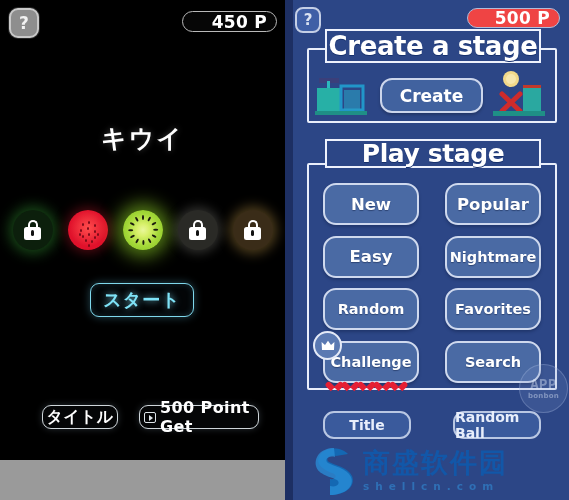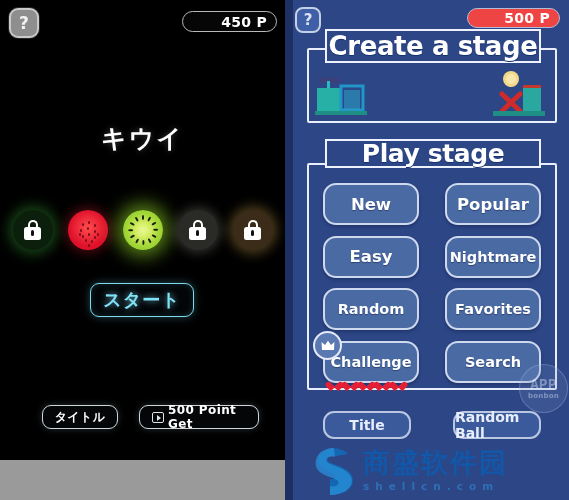--- a/index.html
+++ b/index.html
@@ -9,21 +9,21 @@
   
   .left{position:relative;width:285px;height:500px;background:#000;overflow:hidden;}
   .left .grayfoot{position:absolute;left:0;bottom:0;width:285px;height:40px;background:#9a9a9a;}
 
   .help-btn{position:absolute;width:30px;height:30px;border-radius:9px;display:flex;align-items:center;justify-content:center;
      font-weight:bold;font-size:17px;box-sizing:border-box;}
   .left .help-btn{left:9px;top:8px;background:#8e8e8e;border:2px solid #c9c9c9;color:#f2f2f2;
      box-shadow:0 0 0 1px rgba(255,255,255,.15);}
 
   .pts{position:absolute;height:21px;border-radius:11px;box-sizing:border-box;display:flex;align-items:center;
-     justify-content:flex-end;padding:0 9px;font-size:14px;font-weight:bold;letter-spacing:.3px;}
+     justify-content:flex-end;padding:0 9px;font-size:17px;font-weight:bold;letter-spacing:.3px;}
   .left .pts{right:8px;top:11px;width:95px;background:#060606;border:1.6px solid #b9b9b9;color:#ffffff;}
 
   .fruit-name{position:absolute;left:0;top:122px;width:285px;text-align:center;color:#fff;font-size:25px;
      font-weight:bold;letter-spacing:2px;text-shadow:0 0 6px rgba(255,255,255,.25);font-family:Liberation Serif, serif;}
 
   .fruit-row{position:absolute;left:0;top:206px;width:285px;height:52px;display:flex;justify-content:center;gap:15px;}
   .fruit{position:relative;width:40px;height:40px;border-radius:50%;display:flex;align-items:center;justify-content:center;margin-top:4px;}
   .f-glow-green{background:#0c1f0c;box-shadow:0 0 13px 4px rgba(60,180,60,.40);}
   .f-melon{background:radial-gradient(circle at 50% 45%,#ff4d4d 0%,#e0112b 62%,#e0112b 78%,#dfe9b8 80%,#8fbf3f 100%);
      box-shadow:0 0 12px 3px rgba(220,30,50,.35);}
@@ -41,24 +41,24 @@
      transform-origin:1.2px 15px;}
   .melon-seeds{position:absolute;left:0;top:0;width:40px;height:40px;}
   .melon-seeds i{position:absolute;width:2px;height:3px;background:#7a0a18;border-radius:50%;}
 
   .start-btn{position:absolute;left:90px;top:283px;width:104px;height:34px;border-radius:9px;box-sizing:border-box;
      border:1.8px solid #7fd8ec;background:#030507;color:#7fe3f7;font-size:18px;font-weight:bold;letter-spacing:1px;
      display:flex;align-items:center;justify-content:center;text-shadow:0 0 7px rgba(130,230,255,.8);
      box-shadow:0 0 9px rgba(110,210,240,.35), inset 0 0 7px rgba(110,210,240,.18);}
 
   .lbtn{position:absolute;height:24px;border-radius:9px;box-sizing:border-box;border:1.5px solid #cfd6da;background:#050607;
-     color:#ffffff;font-size:12px;font-weight:bold;display:flex;align-items:center;justify-content:center;gap:4px;
+     color:#ffffff;font-size:16px;font-weight:bold;display:flex;align-items:center;justify-content:center;gap:4px;
      box-shadow:0 0 7px rgba(180,210,230,.22);letter-spacing:.4px;}
   .btn-title{left:42px;top:405px;width:76px;}
-  .btn-point{left:139px;top:405px;width:120px;padding-left:12px;}
+  .btn-point{left:139px;top:405px;width:120px;padding-left:4px;}
   .adicon{width:12px;height:11px;border:1.4px solid #dfe6ea;border-radius:2px;box-sizing:border-box;position:relative;
      display:inline-block;flex:none;}
   .adicon:after{content:"";position:absolute;left:3.5px;top:2.1px;border-left:4.5px solid #dfe6ea;border-top:3px solid transparent;
      border-bottom:3px solid transparent;}
 
   
   .right{position:relative;width:284px;height:500px;background:#2c4686;overflow:hidden;}
   .right:before{content:"";position:absolute;left:0;top:0;width:8px;height:500px;background:#1d2f63;}
   .right .help-btn{left:10px;top:7px;background:#3f5fa6;border:2px solid #c5cfe6;color:#dbe3f2;font-size:15px;
      width:26px;height:26px;border-radius:8px;}
@@ -208,20 +208,21 @@
       <svg viewBox="0 0 52 40" width="52" height="40">
         <rect x="4" y="2" width="20" height="5" fill="#3b3f7a"></rect>
         <rect x="12" y="5" width="3" height="9" fill="#2bb9bd"></rect>
         <rect x="2" y="12" width="24" height="24" fill="#27b0a6"></rect>
         <rect x="26" y="10" width="22" height="24" fill="none" stroke="#2196c9" stroke-width="3"></rect>
         <rect x="29" y="14" width="16" height="20" fill="#2a9ec4" opacity=".6"></rect>
         <rect x="0" y="35" width="52" height="4" fill="#1f8f86"></rect>
       </svg>
     </div>
 
+    <div class="create-btn">Create</div>
 
     <div class="art-r">
       <svg viewBox="0 0 52 46" width="52" height="46">
         <circle cx="18" cy="8" r="8" fill="#f2d98a"></circle>
         <circle cx="18" cy="8" r="5" fill="#f7e7ad"></circle>
         <rect x="30" y="14" width="18" height="5" fill="#c0392b"></rect>
         <rect x="30" y="17" width="18" height="24" fill="#2aa8a0"></rect>
         <g stroke="#cf2b2b" stroke-width="5" stroke-linecap="round">
           <line x1="9" y1="23" x2="27" y2="40"></line>
           <line x1="27" y1="23" x2="9" y2="40"></line>

